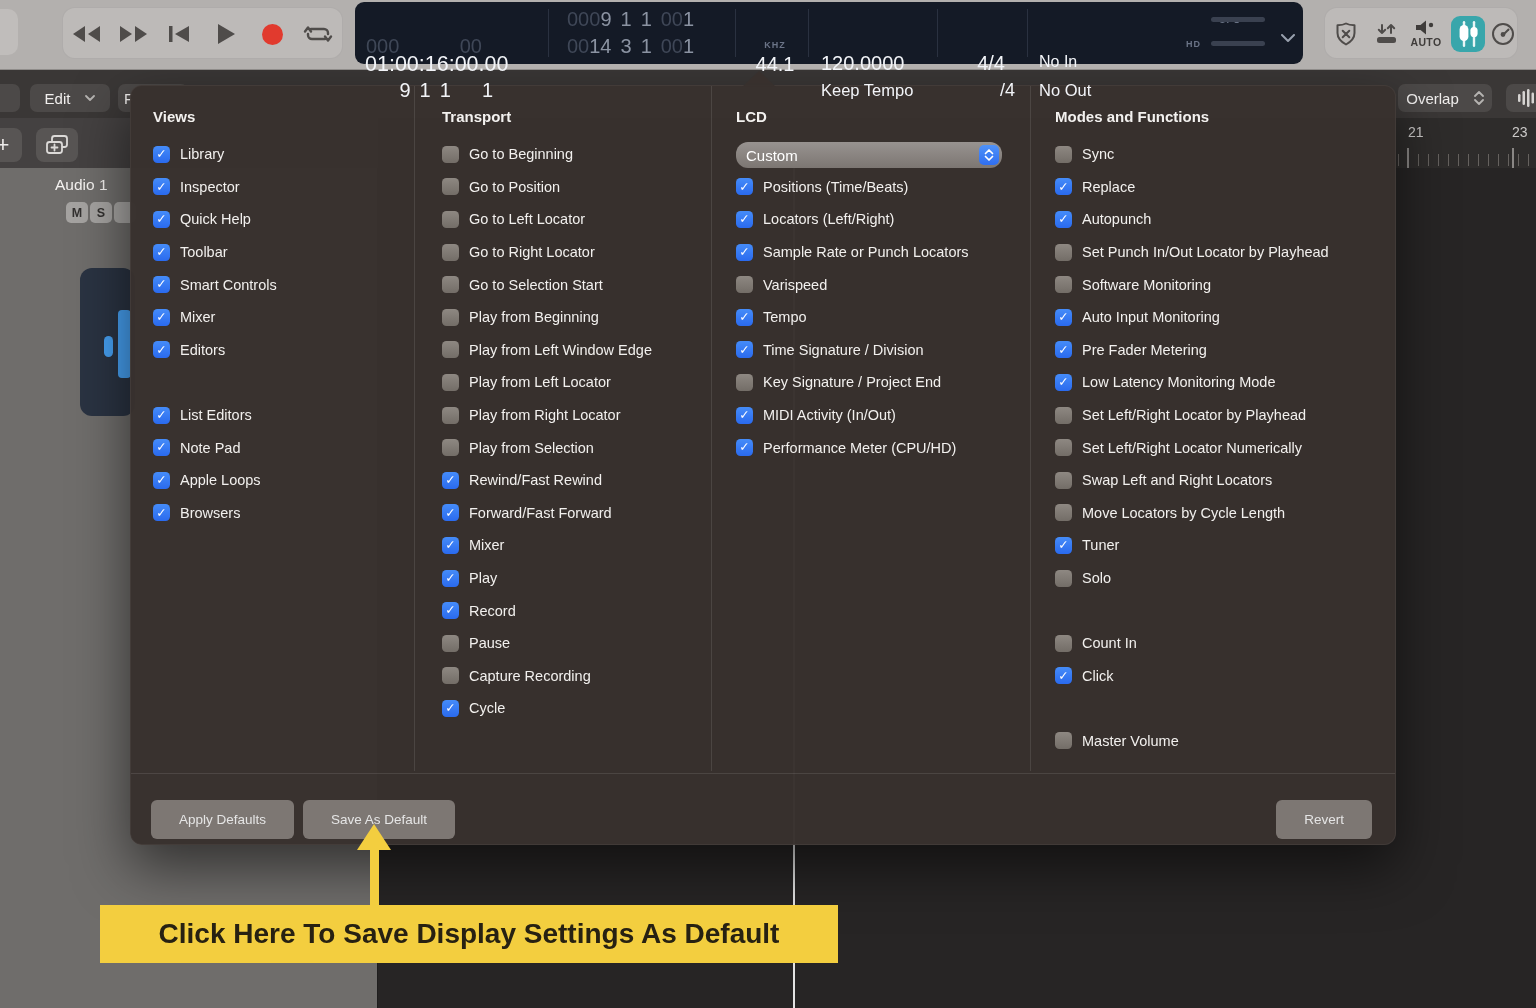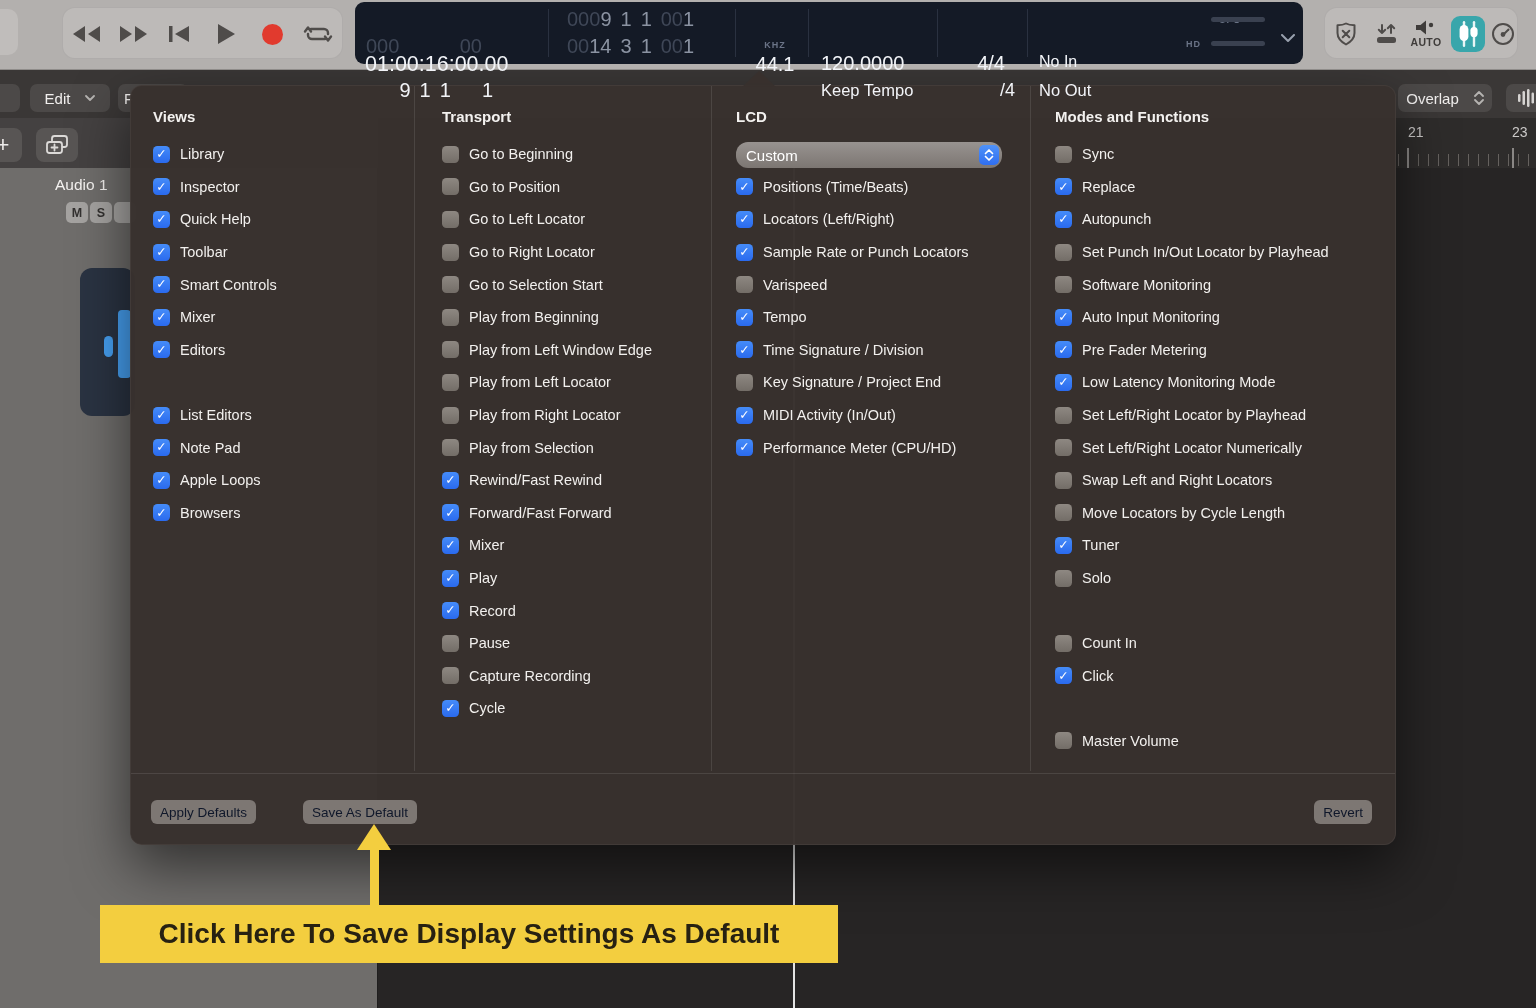--- a/index.html
+++ b/index.html
@@ -49,21 +49,21 @@
   .cbrow{display:flex;align-items:center;gap:10px;height:32.6px;}
   .gap1{height:32.6px;flex:none;}
   .cb{width:17px;height:17px;border-radius:4.5px;flex:none;display:flex;align-items:center;justify-content:center;font-family:"DejaVu Sans",sans-serif;}
   .cb-on{background:linear-gradient(180deg,#458cf9,#2a6aee);}
   .cb-on::after{content:"✓";color:#fff;font-size:12.5px;font-weight:bold;line-height:1;}
   .cb-off{background:linear-gradient(180deg,#8e8882,#736d67);}
   .cblbl{font-size:14.5px;color:#f2f0ee;white-space:nowrap;}
   .dropdown{position:absolute;left:605px;top:56px;width:266px;height:26px;border-radius:12px;
             background:linear-gradient(180deg,#989390,#7c7672);display:flex;align-items:center;color:#fff;font-size:15px;padding-left:10px;}
   .stepper{position:absolute;right:3px;top:3px;width:20px;height:20px;border-radius:5px;background:linear-gradient(180deg,#4f92f9,#2f6ef0);display:flex;align-items:center;justify-content:center;}
-  .pbtn{position:absolute;top:714px;height:24px;border-radius:6px;background:#7d7773;color:#0f172a;font-size:13.5px;display:flex;align-items:center;padding:0 9px;white-space:nowrap;}
+  .pbtn{position:absolute;top:714px;height:39px;border-radius:6px;background:#7d7773;color:#e5e5e5;font-size:13.5px;display:flex;align-items:center;padding:0 28px;white-space:nowrap;}
 
   
   .banner{position:absolute;left:100px;top:905px;width:738px;height:58px;background:#f3ce3f;z-index:20;
           display:flex;align-items:center;justify-content:center;font-size:28px;font-weight:600;color:#272112;}
   .arrowshaft{position:absolute;left:369.5px;top:848px;width:9px;height:57px;background:#f3ce3f;z-index:20;}
   .arrowhead{position:absolute;left:357px;top:824px;width:0;height:0;border-left:17px solid transparent;border-right:17px solid transparent;border-bottom:26px solid #f3ce3f;z-index:20;}
 </style>
 </head>
 <body>
 

